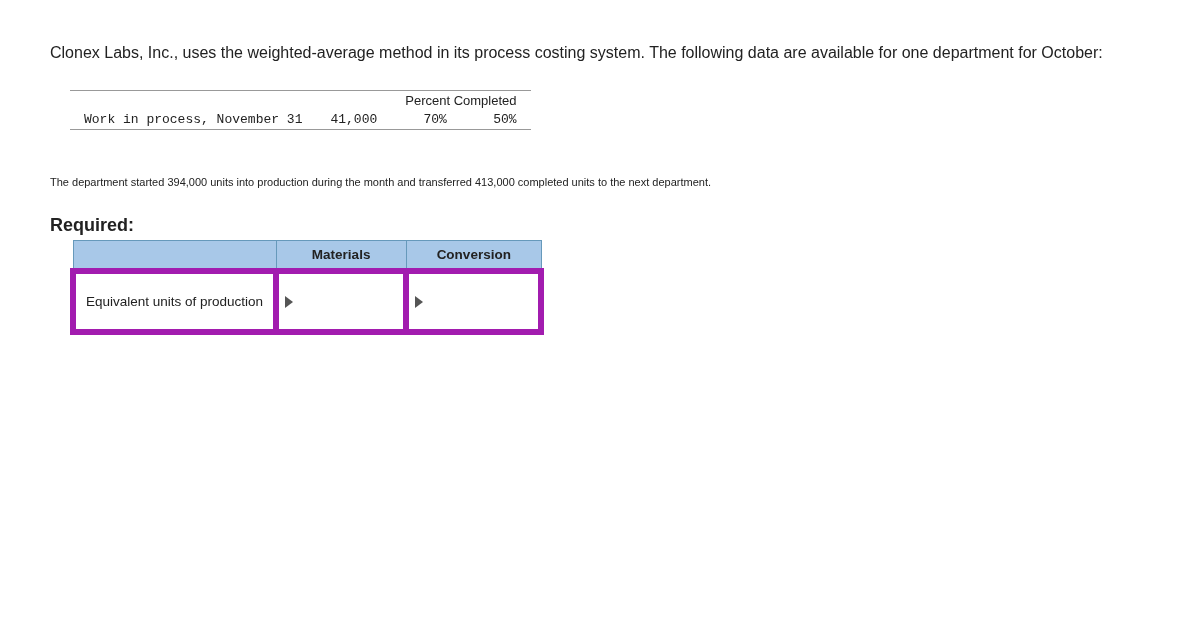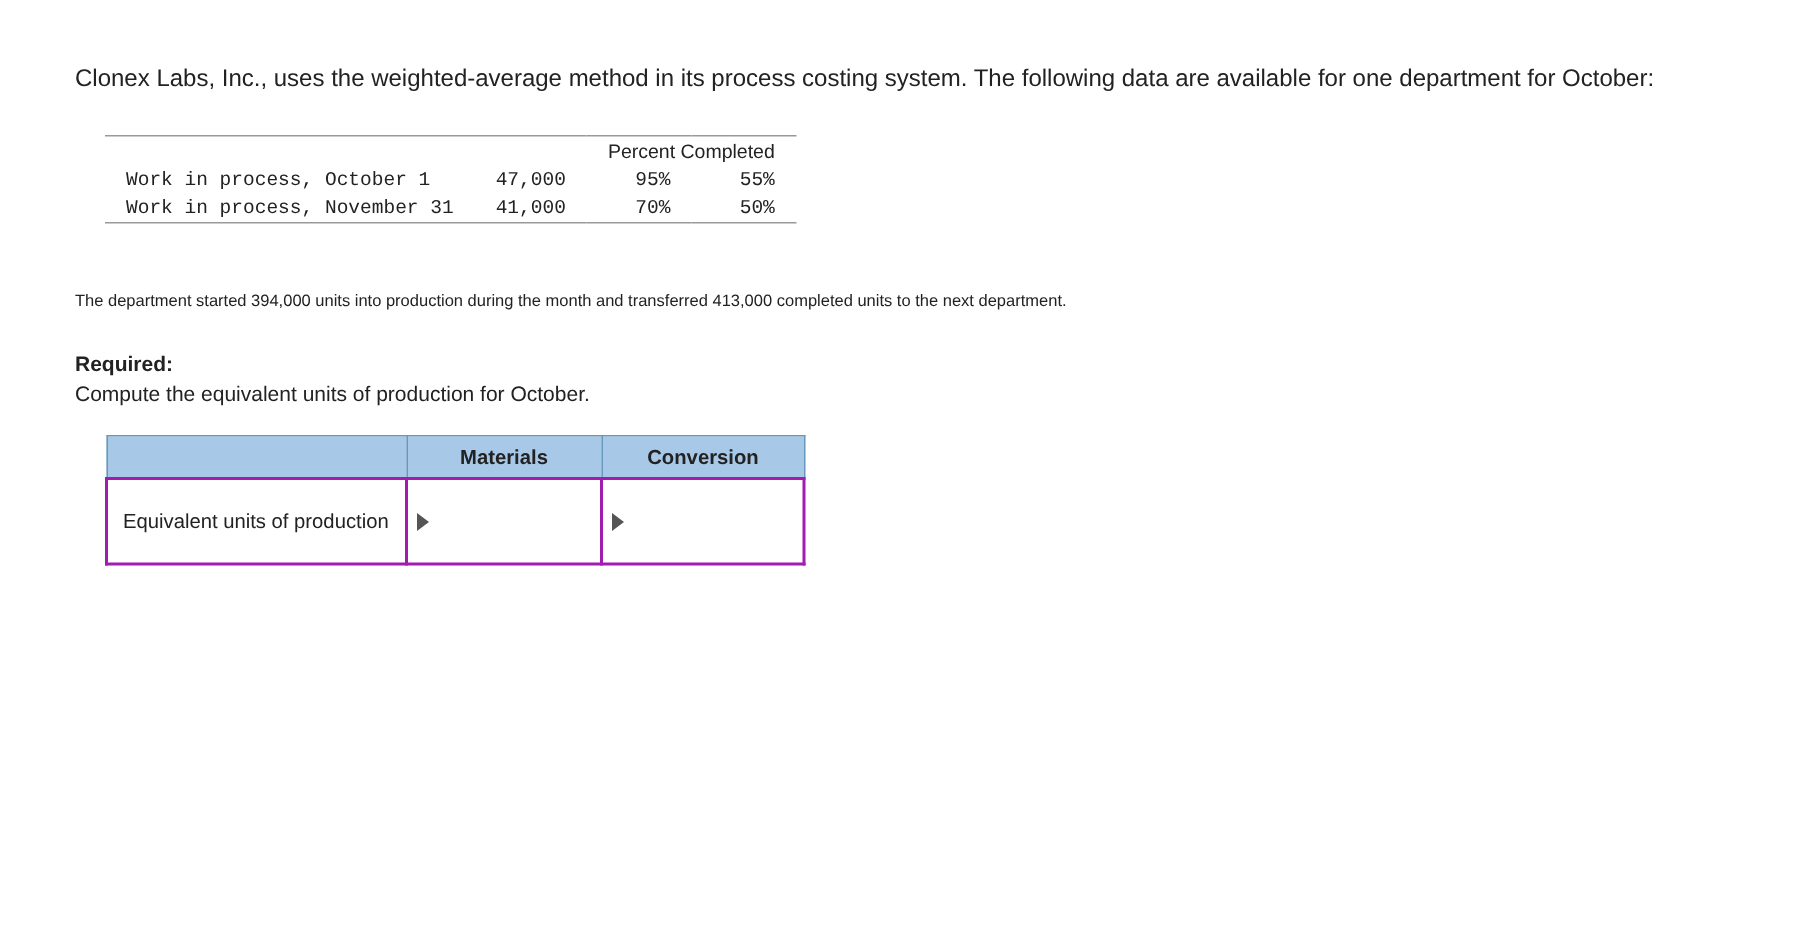--- a/index.html
+++ b/index.html
@@ -84,21 +84,21 @@
     .middle-text {
       font-size: 11px;
       line-height: 1.6;
       margin-bottom: 24px;
       max-width: 1100px;
     }
 
     
     .required-label {
       font-weight: bold;
-      font-size: 14px;
+      font-size: 18px;
       margin-bottom: 4px;
     }
 
     .required-text {
       font-size: 14px;
       margin-bottom: 20px;
     }
 
     
     .answer-table-wrapper {
@@ -118,21 +118,21 @@
       text-align: center;
       font-family: Arial, sans-serif;
     }
 
     .answer-table th.empty-header {
       background-color: #a8c8e8;
       min-width: 200px;
     }
 
     .answer-table td {
-      border: 2px solid #a21caf;
+      border: 6px solid #a21caf;
       padding: 20px 10px;
       font-family: Arial, sans-serif;
     }
 
     .answer-table td.row-label {
       min-width: 200px;
     }
 
     .answer-table td.input-cell {
       min-width: 130px;
@@ -162,40 +162,33 @@
   <table class="data-table">
     <thead>
       <tr class="main-header-row">
         <th class="col-label"></th>
         <th></th>
         <th colspan="2" class="percent-completed-header">Percent Completed</th>
       </tr>
     </thead>
     <tbody>
       <tr>
-        <td class="row-label">Work in process, October 1</td>
-        <td>47,000</td>
-        <td>95%</td>
-        <td>55%</td>
-      </tr>
-      <tr>
         <td class="row-label">Work in process, November 31</td>
         <td>41,000</td>
         <td>70%</td>
         <td>50%</td>
       </tr>
     </tbody>
   </table>
 </div>
 
 <p class="middle-text">The department started 394,000 units into production during the month and transferred 413,000 completed units to the next department.</p>
 
 <div>
   <p class="required-label">Required:</p>
-  <p class="required-text">Compute the equivalent units of production for October.</p>
 </div>
 
 <div class="answer-table-wrapper">
   <table class="answer-table">
     <thead>
       <tr>
         <th class="empty-header"></th>
         <th>Materials</th>
         <th>Conversion</th>
       </tr>

